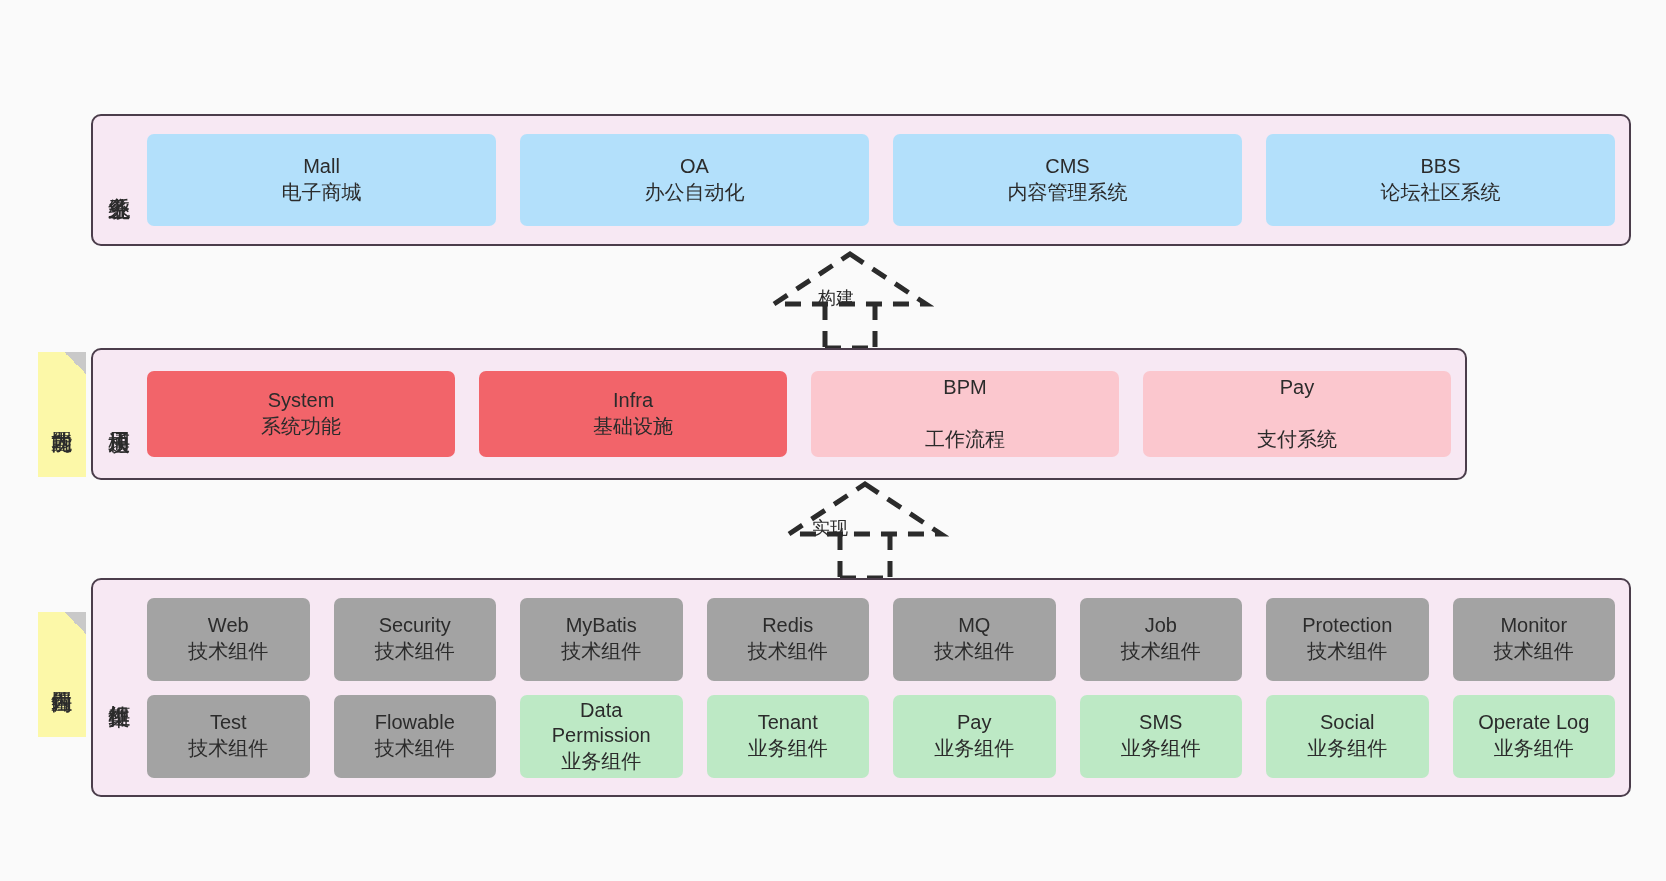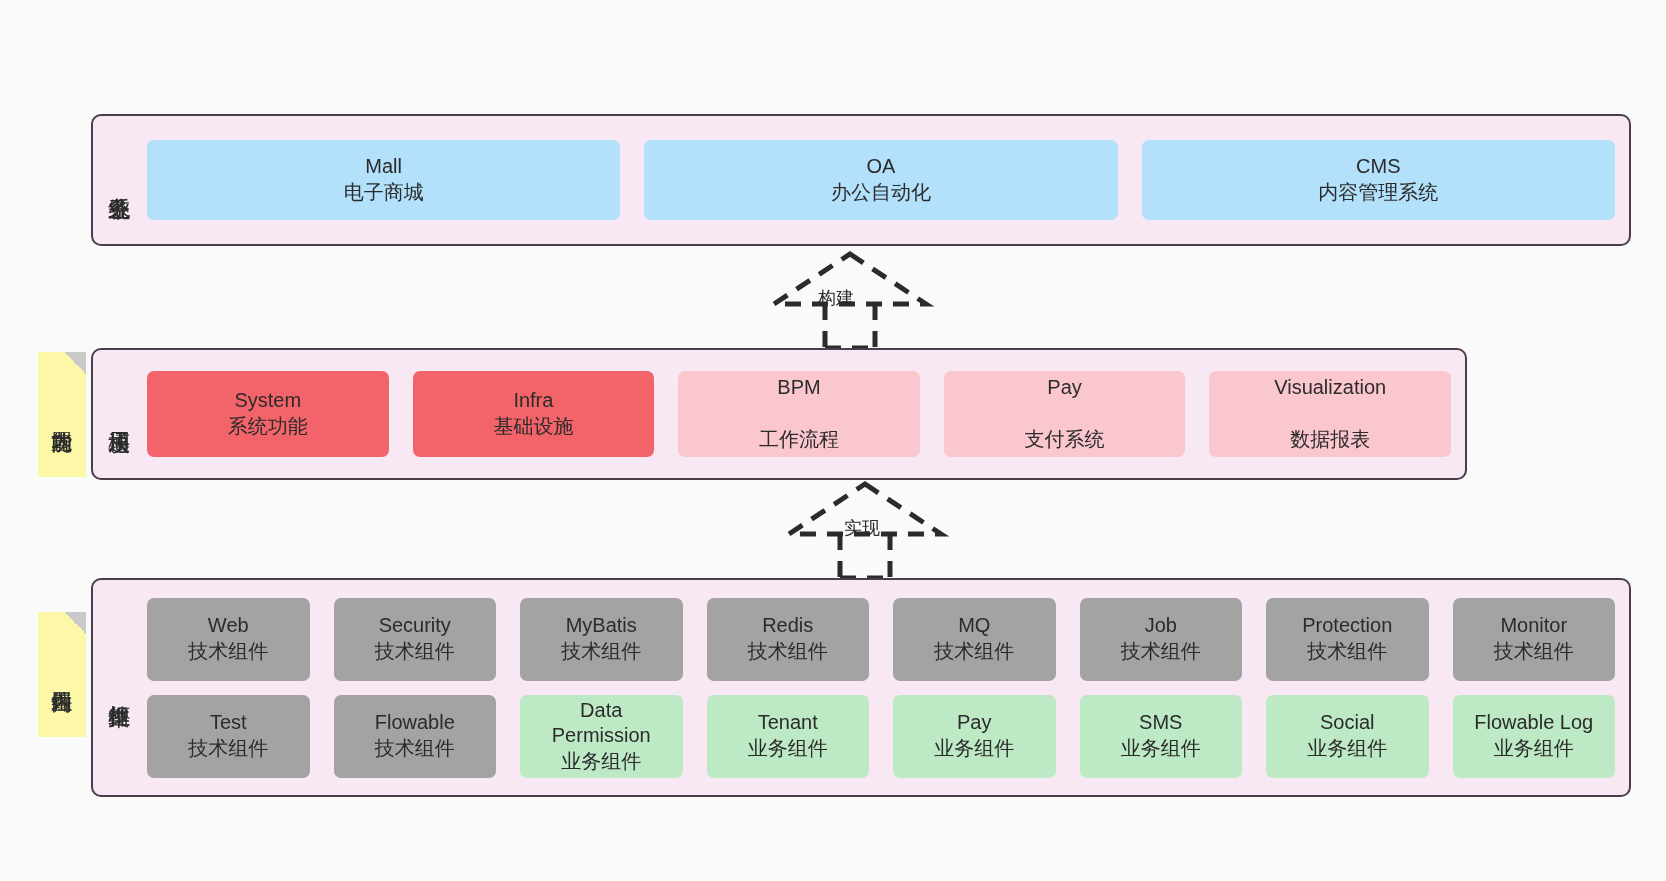--- a/index.html
+++ b/index.html
@@ -80,21 +80,21 @@
     font-size: 20px;
     line-height: 1.28;
     color: #2b2b2b;
     box-sizing: border-box;
     padding: 4px 6px;
     user-select: none;
   }
   .node .n-name { white-space: pre-line; }
   .node .n-sub  { }
 
-  .h-business .node { height: 80px; }
+  .h-business .node { height: 92px; }
   .h-common   .node { height: 86px; }
   .h-fw       .node { height: 83px; }
 
   
   .c-blue       { background: #b3e0fb; }
   .c-red        { background: #f2646a; }
   .c-pink       { background: #fbc7ce; justify-content: space-between; }
   .c-green      { background: #a3a3a3; }
   .c-lightgreen { background: #bde9c5; }
 
@@ -131,21 +131,21 @@
     position: absolute;
     font-size: 18px;
     color: #2b2b2b;
     background: transparent;
     user-select: none;
     white-space: nowrap;
   }
   #conn-build { left: 755px; top: 248px; width: 190px; height: 100px; }
   #conn-build .conn-label { left: 63px; top: 38px; }
   #conn-impl  { left: 770px; top: 478px; width: 190px; height: 100px; }
-  #conn-impl  .conn-label { left: 74px; top: 38px; }
+  #conn-impl  .conn-label { left: 42px; top: 38px; }
 </style>
 </head>
 <body>
 
 <div id="canvas">
 
   <div class="layer" id="layer-business">
     <div class="layer-title">业务系统</div>
     <div class="layer-body h-business">
       <div class="row">
@@ -154,20 +154,24 @@
           <span class="n-sub">电子商城</span>
         </div>
         <div class="node c-blue">
           <span class="n-name">OA</span>
           <span class="n-sub">办公自动化</span>
         </div>
         <div class="node c-blue">
           <span class="n-name">CMS</span>
           <span class="n-sub">内容管理系统</span>
         </div>
+        <div class="node c-blue">
+          <span class="n-name">BBS</span>
+          <span class="n-sub">论坛社区系统</span>
+        </div>
       </div>
     </div>
   </div>
 
   <div class="connector" id="conn-build">
     <svg width="190" height="100" viewBox="0 0 190 100">
       <path d="M95 6 L171 56 L19 56 Z" fill="none" stroke="#2b2b2b" stroke-width="5" stroke-dasharray="16 11" stroke-linecap="butt" stroke-linejoin="miter"></path>
       <path d="M70 56 L70 100 M120 56 L120 100 M70 100 L120 100" fill="none" stroke="#2b2b2b" stroke-width="5" stroke-dasharray="16 11" stroke-linecap="butt"></path>
     </svg>
     <span class="conn-label">构建</span>
@@ -191,24 +195,20 @@
           <span class="n-sub">基础设施</span>
         </div>
         <div class="node c-pink">
           <span class="n-name">BPM</span>
           <span class="n-sub">工作流程</span>
         </div>
         <div class="node c-pink">
           <span class="n-name">Pay</span>
           <span class="n-sub">支付系统</span>
         </div>
-        <div class="node c-pink">
-          <span class="n-name">Visualization</span>
-          <span class="n-sub">数据报表</span>
-        </div>
       </div>
     </div>
   </div>
 
   <div class="connector" id="conn-impl">
     <svg width="190" height="100" viewBox="0 0 190 100">
       <path d="M95 6 L171 56 L19 56 Z" fill="none" stroke="#2b2b2b" stroke-width="5" stroke-dasharray="16 11" stroke-linecap="butt" stroke-linejoin="miter"></path>
       <path d="M70 56 L70 100 M120 56 L120 100 M70 100 L120 100" fill="none" stroke="#2b2b2b" stroke-width="5" stroke-dasharray="16 11" stroke-linecap="butt"></path>
     </svg>
     <span class="conn-label">实现</span>
@@ -282,21 +282,21 @@
         </div>
         <div class="node c-lightgreen">
           <span class="n-name">SMS</span>
           <span class="n-sub">业务组件</span>
         </div>
         <div class="node c-lightgreen">
           <span class="n-name">Social</span>
           <span class="n-sub">业务组件</span>
         </div>
         <div class="node c-lightgreen">
-          <span class="n-name">Flowable Log</span>
+          <span class="n-name">Operate Log</span>
           <span class="n-sub">业务组件</span>
         </div>
       </div>
 
     </div>
   </div>
 
 </div>
 
 </body></html>

